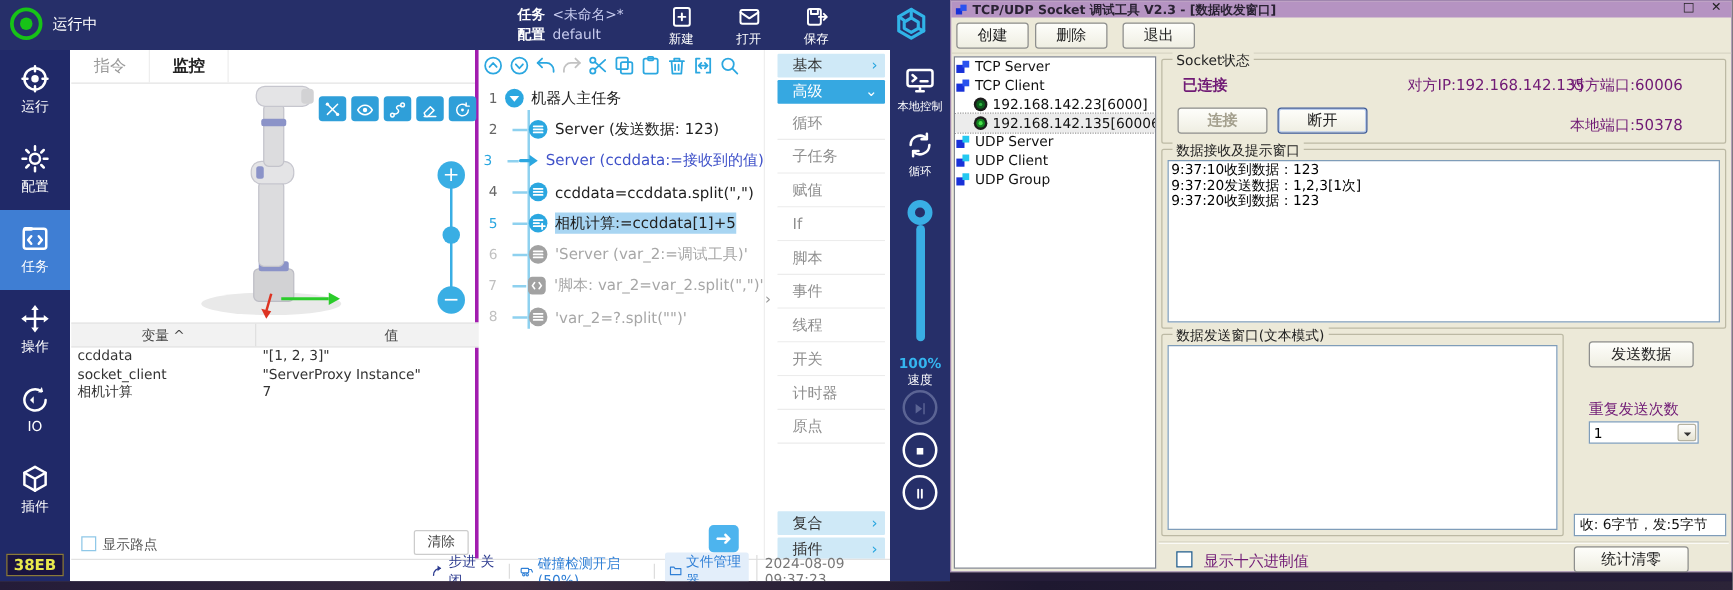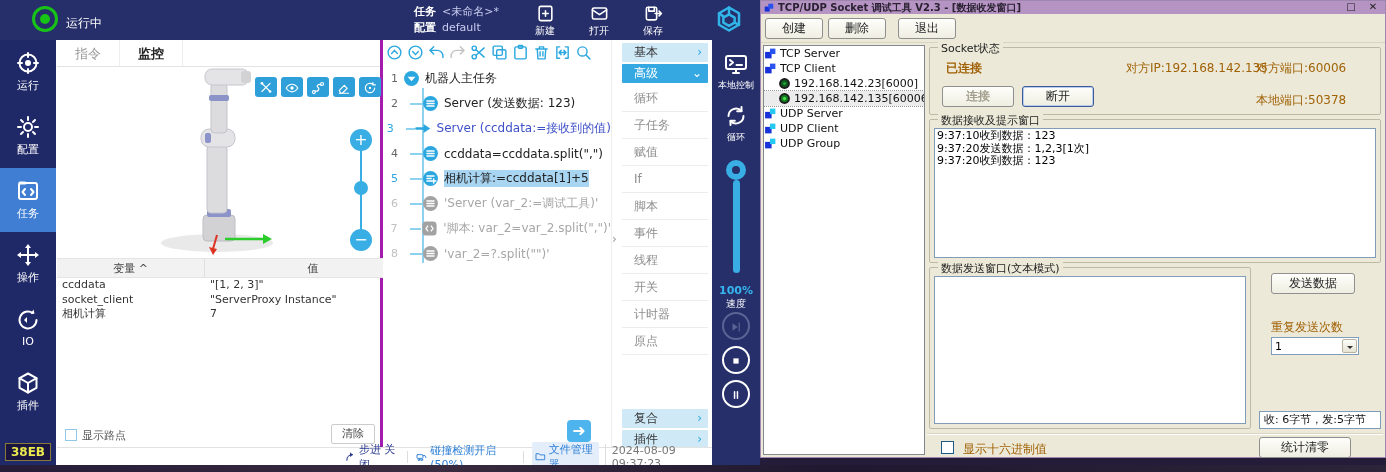--- a/index.html
+++ b/index.html
@@ -2,21 +2,21 @@
 <html><head>
 <meta charset="utf-8">
 <style>
   * { margin:0; padding:0; box-sizing:border-box; font-family:"DejaVu Sans", sans-serif; }
   body { background:#111; }
   #stage { position:relative; width:1386px; height:472px; background:#1c1631; overflow:hidden; }
 
   
   .app { position:absolute; left:0; top:0; width:760px; height:465px; background:#fff; }
   .topbar { position:absolute; left:0; top:0; width:760px; height:40px; background:#262f69; color:#fff; }
-  .run-status { position:absolute; left:32px; top:6px; display:flex; align-items:flex-end; gap:8px; }
+  .run-status { position:absolute; left:8px; top:6px; display:flex; align-items:center; gap:8px; }
   .run-ring { width:26px; height:26px; border:3px solid #17c317; border-radius:50%; display:flex; align-items:center; justify-content:center; }
   .run-dot { width:10px; height:10px; background:#17c317; border-radius:50%; }
   .run-label { font-size:12px; }
   .task-meta { position:absolute; left:414px; top:4px; font-size:11px; line-height:16px; }
   .task-meta .row b { font-weight:bold; }
   .task-meta .val { color:#c9cdf0; margin-left:6px; font-weight:normal; }
   .top-actions { position:absolute; left:518px; top:3px; display:flex; }
   .top-action { width:54px; height:36px; display:flex; flex-direction:column; align-items:center; color:#fff; cursor:pointer; }
   .top-action .ic { width:19px; height:19px; margin-top:1px; }
   .top-action .lb { font-size:10px; margin-top:1px; }
@@ -122,21 +122,21 @@
   .swt-row { display:flex; align-items:center; height:15px; font-size:11px; color:#111; cursor:pointer; white-space:nowrap; }
   .swt-row .ic { width:13px; height:13px; margin-right:3px; flex:none; }
   .swt-row.lvl1 { padding-left:14px; }
   .swt-row.sel { background:#ececec; outline:1px dotted #999; }
   .sockmain { position:absolute; left:166px; top:44px; width:456px; height:412px; }
   .grp { position:absolute; border:1px solid #bcb9a4; border-radius:2px; }
   .grp .legend { position:absolute; left:8px; top:-7px; background:#ece9d8; padding:0 3px; font-size:11px; color:#222; }
   .sunken { background:#fff; border:1px solid #7f9db9; }
   .log { position:absolute; font-size:11px; line-height:12.5px; color:#000; padding:1px 2px; overflow:hidden; }
   .lbl11 { position:absolute; font-size:11px; color:#111; }
-  .lbl12 { position:absolute; font-size:12px; color:#a16207;text-align:right; }
+  .lbl12 { position:absolute; font-size:12px; color:#701a75;text-align:right; }
   .combo { position:absolute; height:18px; background:#fff; border:1px solid #7f9db9; font-size:11px; }
   .combo .cv { position:absolute; left:3px; top:2px; }
   .combo .cb { position:absolute; right:1px; top:1px; bottom:1px; width:15px; background:linear-gradient(#fdfdfb,#e6e4d4); border:1px solid #b5b2a0; border-radius:2px; }
   .combo .cb:after { content:""; position:absolute; left:4px; top:6px; border:3.5px solid transparent; border-top-color:#333; }
   .xp-check { position:absolute; width:13px; height:13px; background:#fff; border:1px solid #1d5987; }
   .divline { position:absolute; height:1px; background:#d8d5c4; box-shadow:0 1px 0 #fff; }
 
   
   .deskstrip { position:absolute; left:0; top:465px; width:1386px; height:7px; background:linear-gradient(90deg,#241c38,#3a2c40 30%,#1e1830 60%,#2c2438); }
   .deskstrip2 { position:absolute; left:760px; top:458px; width:626px; height:7px; background:#241c38; }

